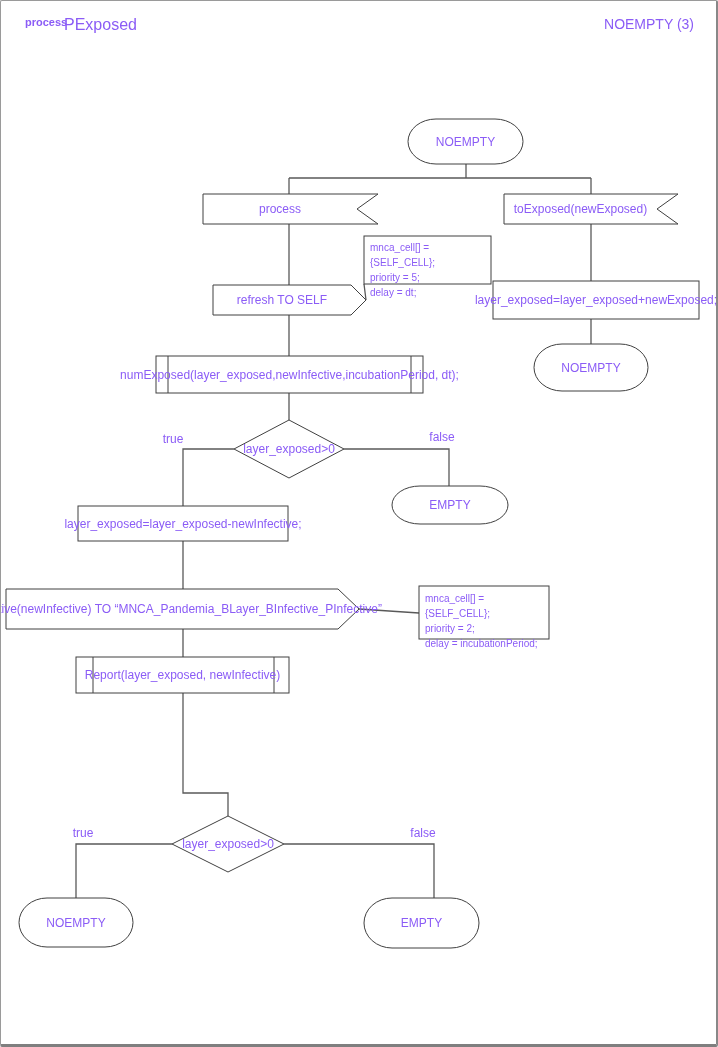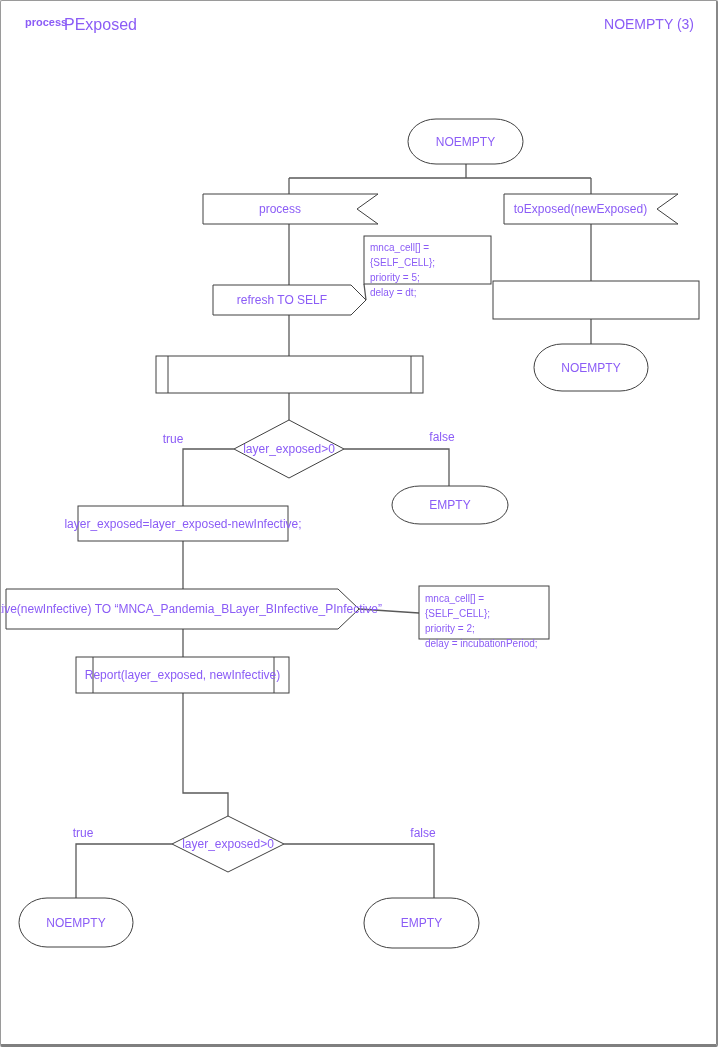--- a/index.html
+++ b/index.html
@@ -69,21 +69,23 @@
     <polygon points="227,815 283,843 227,871 171,843" fill="#fff" stroke="#404040"></polygon>
   </svg>
 
   <div class="lbl" style="left:407px;top:118px;width:115px;height:45px">NOEMPTY</div>
   <div class="lbl" style="left:202px;top:193px;width:154px;height:30px">process</div>
   <div class="lbl" style="left:212px;top:284px;width:138px;height:30px">refresh TO SELF</div>
   <div class="lbl" style="left:503px;top:193px;width:153px;height:30px">toExposed(newExposed)</div>
   <div class="note" style="left:369px;top:239px;width:118px">mnca_cell[] = {SELF_CELL};
 priority = 5;
 delay = dt;</div>
+  <div class="lbl" style="left:492px;top:280px;width:206px;height:38px">layer_exposed=layer_exposed+newExposed;</div>
   <div class="lbl" style="left:533px;top:343px;width:114px;height:47px">NOEMPTY</div>
+  <div class="lbl" style="left:155px;top:355px;width:267px;height:37px">numExposed(layer_exposed,newInfective,incubationPeriod, dt);</div>
   <div class="lbl" style="left:233px;top:419px;width:110px;height:58px">layer_exposed&gt;0</div>
   <div class="lbl" style="left:150px;top:431px;width:44px;height:14px">true</div>
   <div class="lbl" style="left:419px;top:429px;width:44px;height:14px">false</div>
   <div class="lbl" style="left:391px;top:485px;width:116px;height:38px">EMPTY</div>
   <div class="lbl" style="left:77px;top:505px;width:210px;height:35px">layer_exposed=layer_exposed-newInfective;</div>
   <div class="lbl" style="left:5px;top:588px;width:332px;height:40px">toInfective(newInfective) TO “MNCA_Pandemia_BLayer_BInfective_PInfective”</div>
   <div class="note" style="left:424px;top:590px;width:122px">mnca_cell[] = {SELF_CELL};
 priority = 2;
 delay = incubationPeriod;</div>
   <div class="lbl" style="left:75px;top:656px;width:213px;height:36px">Report(layer_exposed, newInfective)</div>

